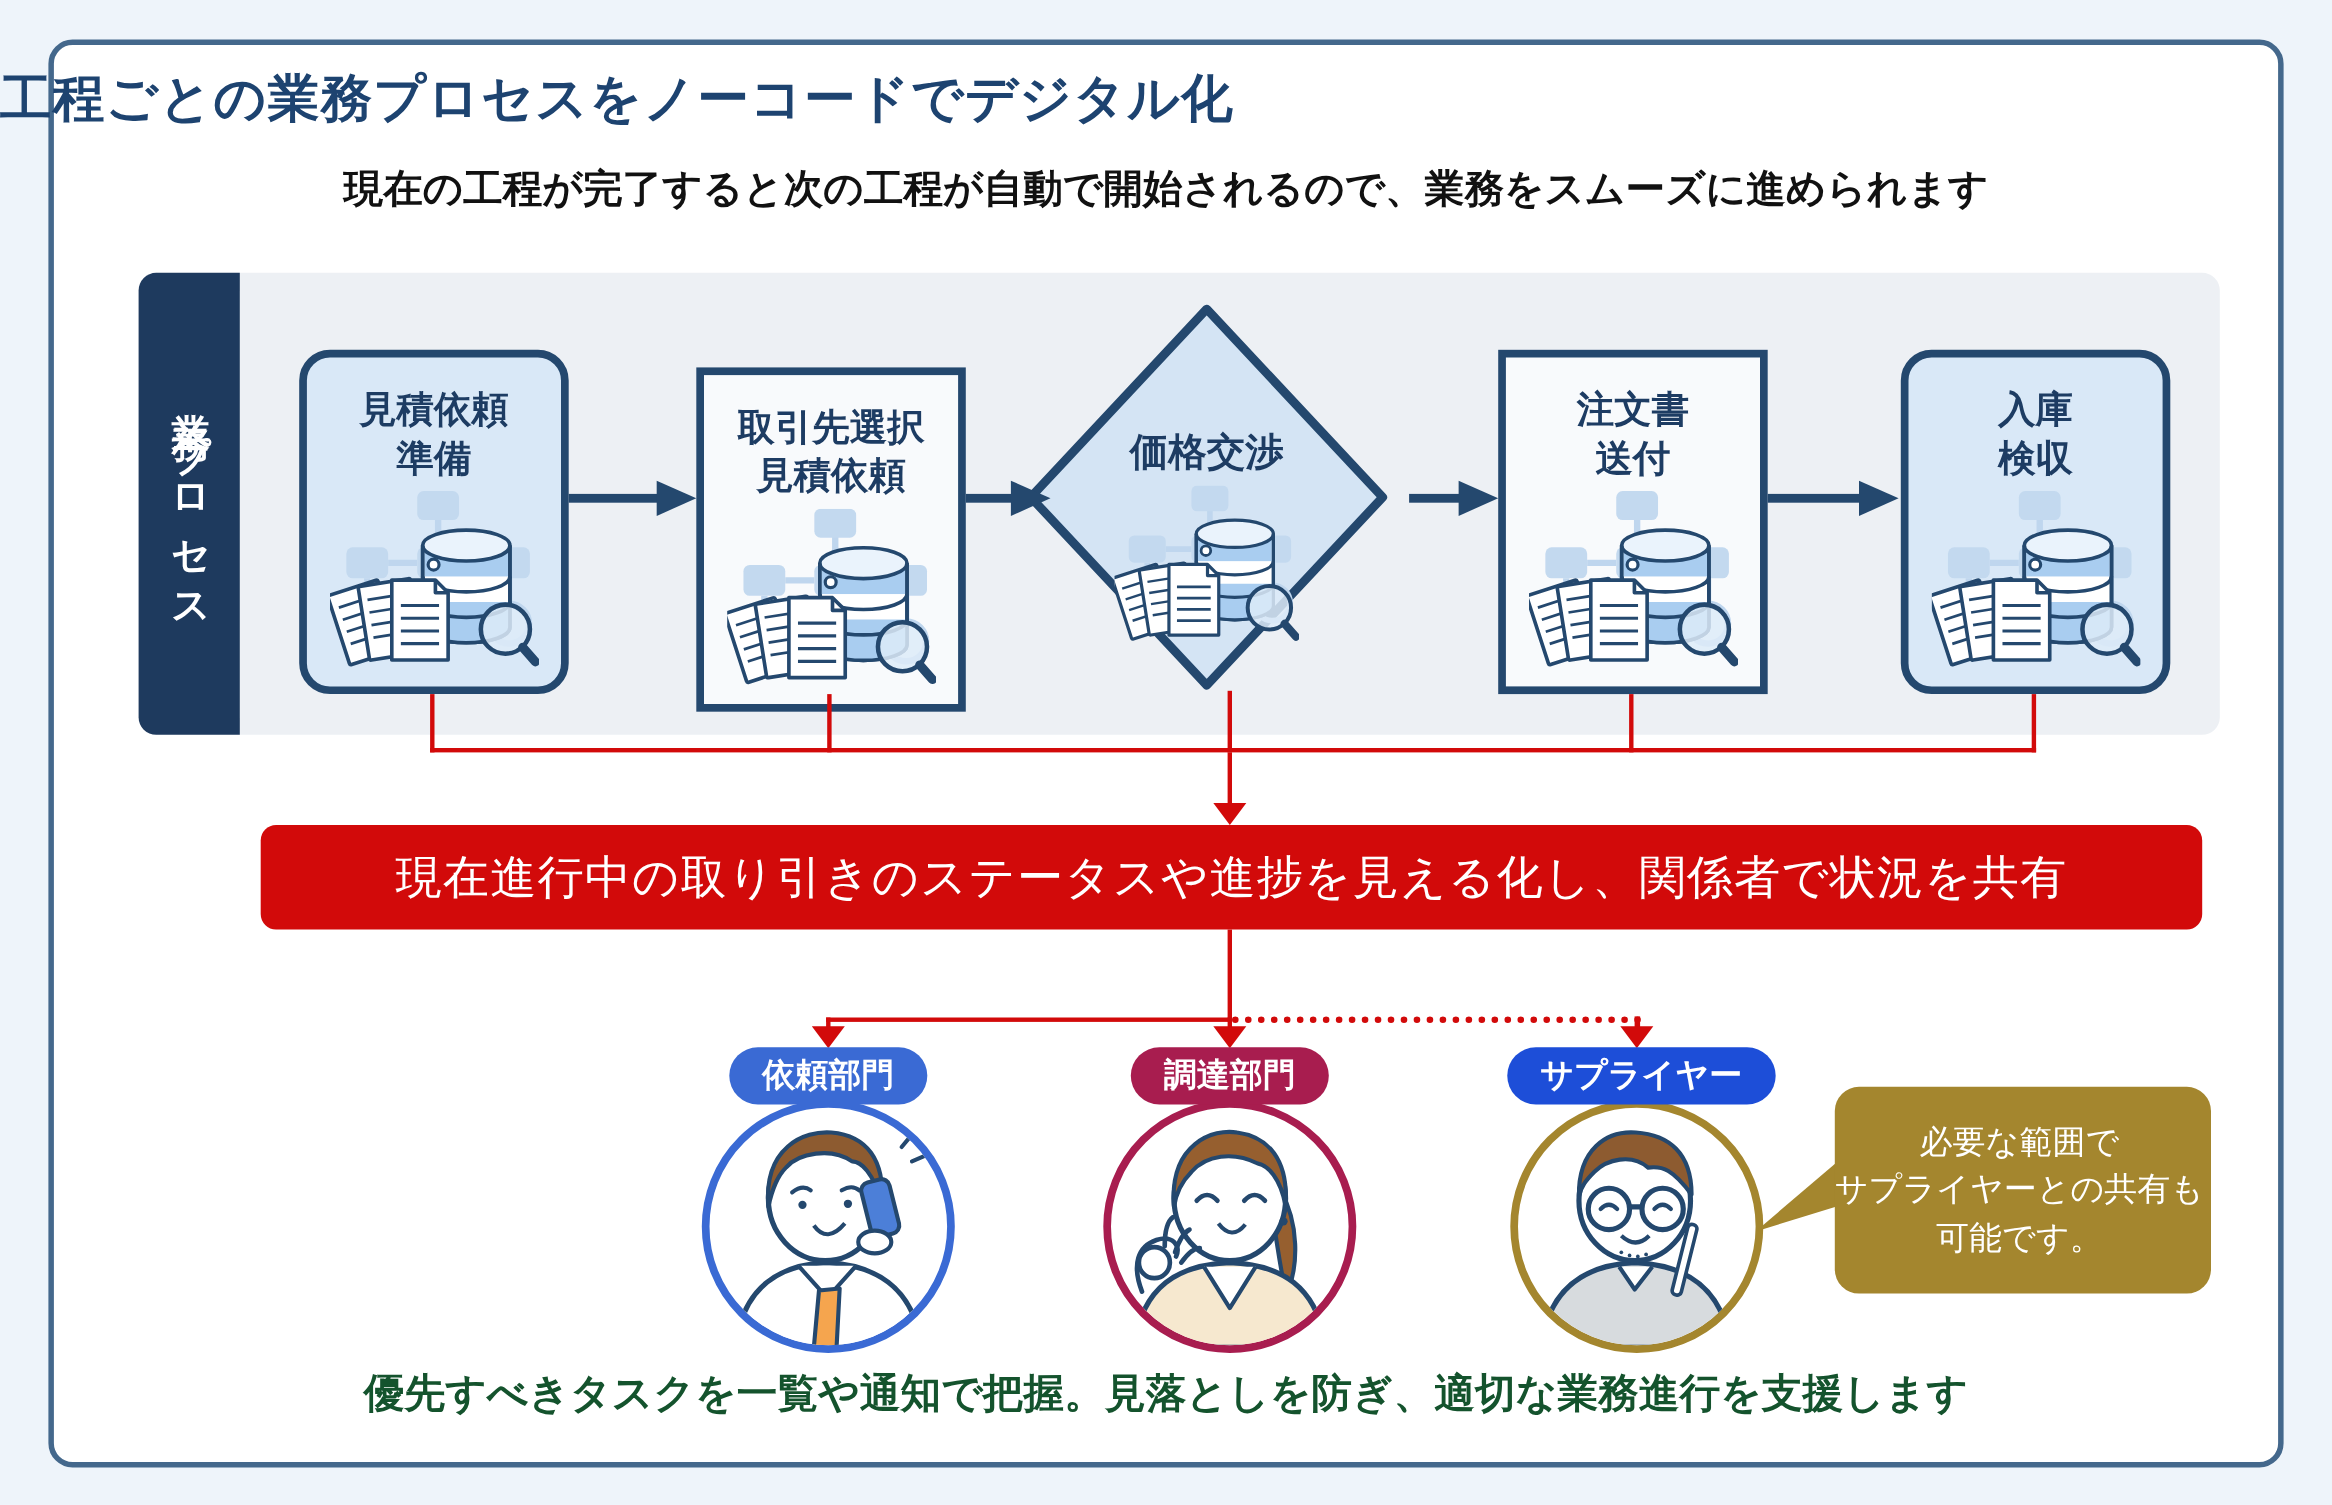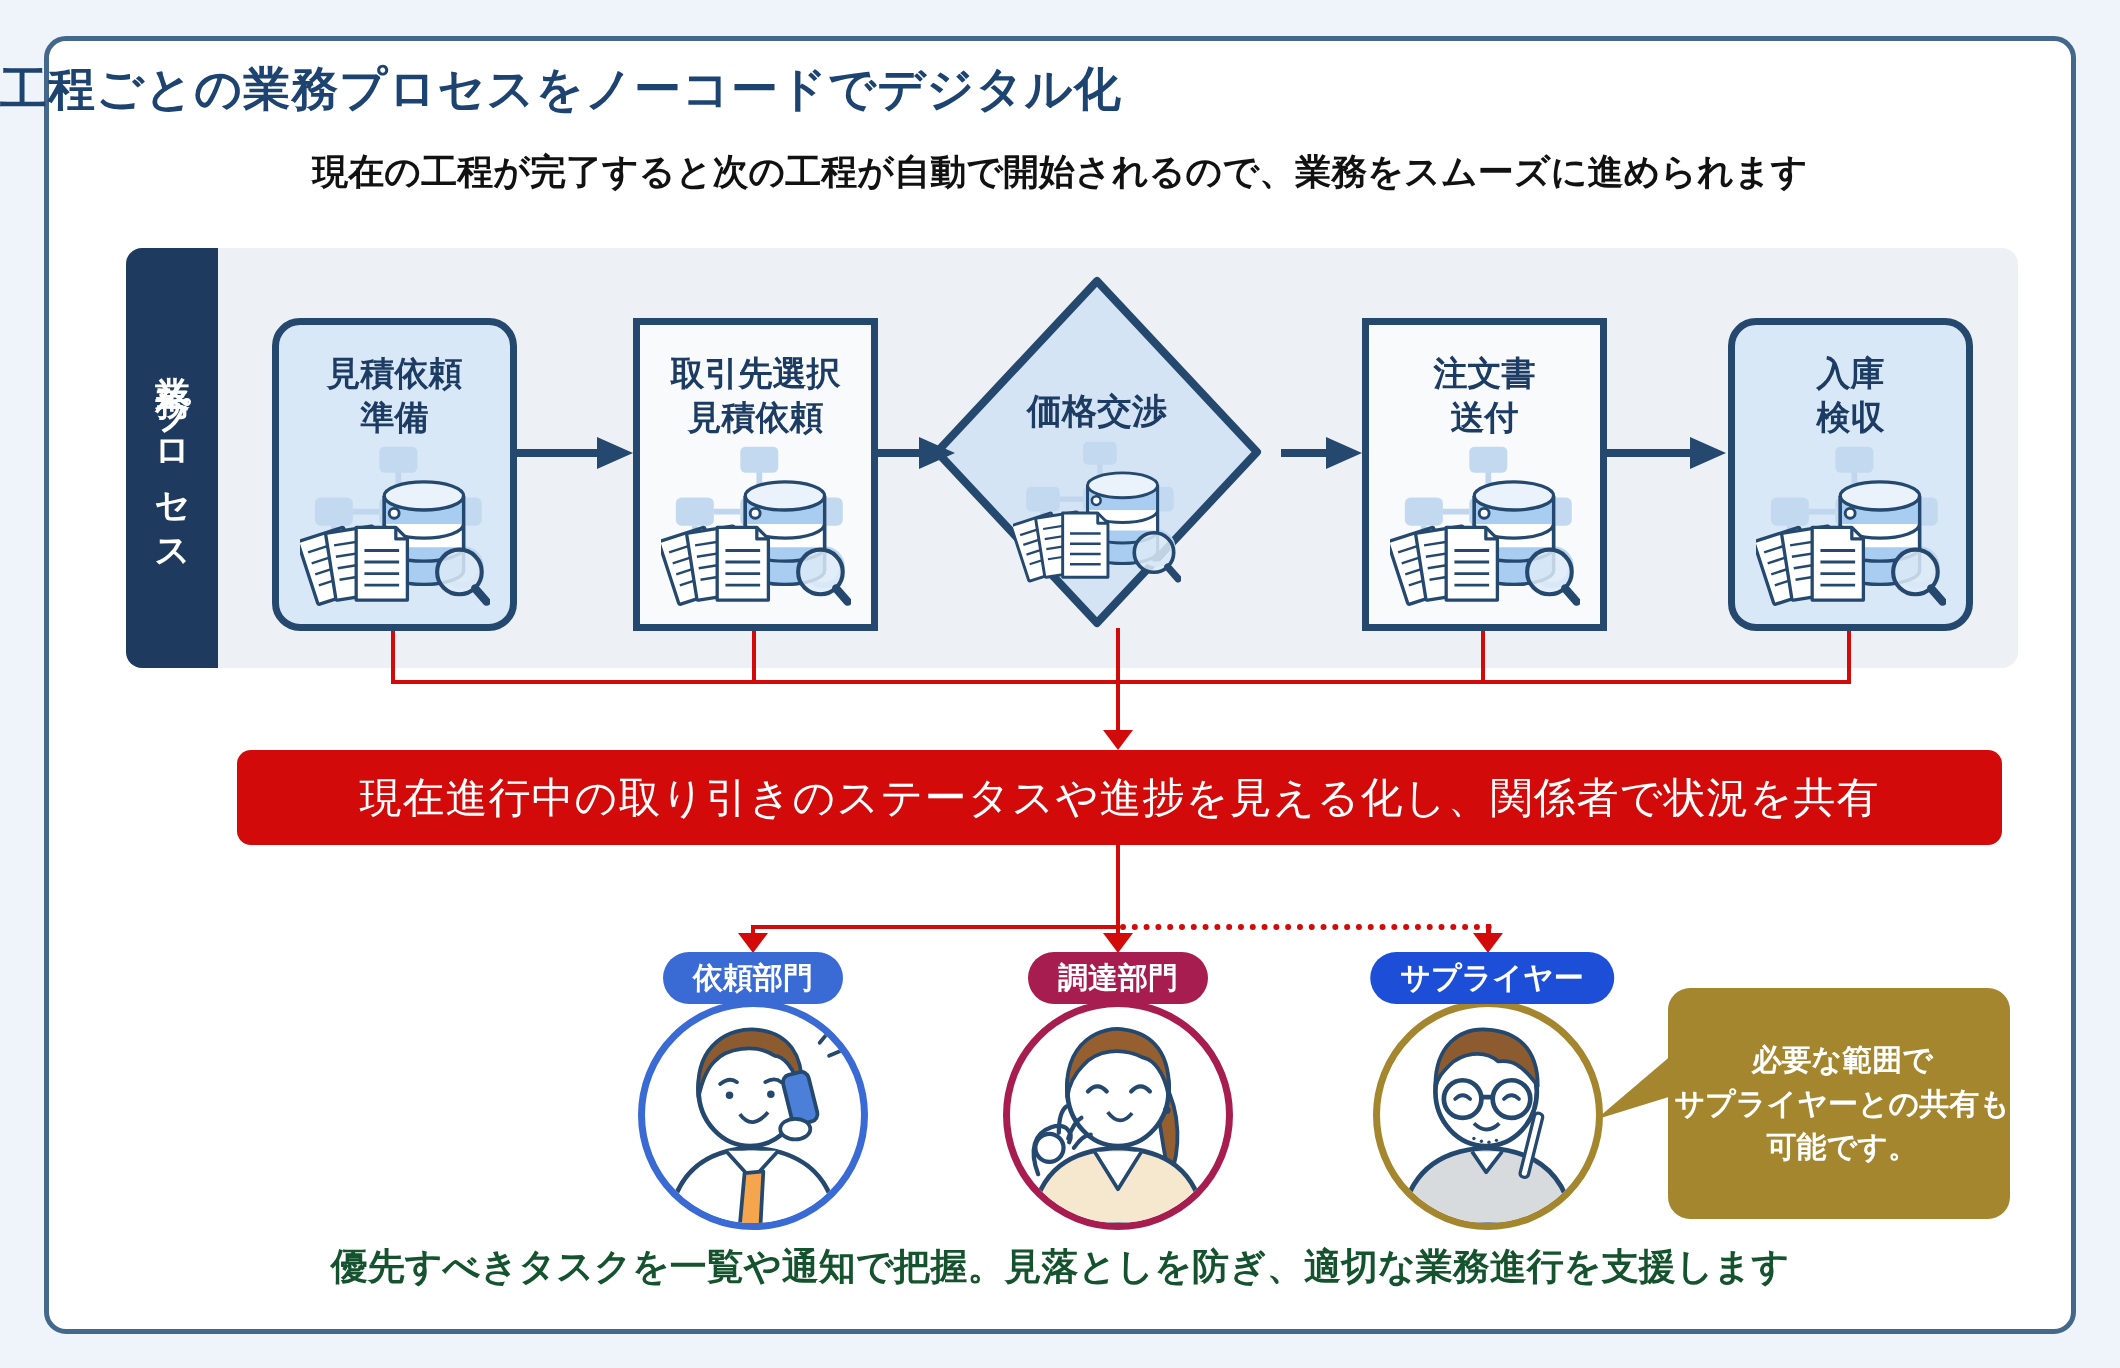--- a/index.html
+++ b/index.html
@@ -33,23 +33,23 @@
         border-left:15px solid transparent;border-right:15px solid transparent;border-top:20px solid #d20a0a;}
   .red-dotted-h{position:absolute;height:0;border-top:6px dotted #d20a0a;}
   .red-dashed-v{position:absolute;width:0;border-left:5px dashed #d20a0a;}
   .banner{position:absolute;left:237px;top:750px;width:1765px;height:95px;background:#d20a0a;border-radius:14px;
         color:#ffffff;font-size:42px;font-weight:normal;text-align:center;line-height:95px;letter-spacing:1px;}
   .pill{position:absolute;top:952px;height:52px;border-radius:27px;color:#ffffff;
         font-size:30px;font-weight:bold;text-align:center;line-height:52px;padding:0 30px;transform:translateX(-50%);z-index:5;}
   .avatar{position:absolute;top:1000px;width:230px;height:230px;border-radius:50%;background:#ffffff;
         box-sizing:border-box;border:7px solid #000;overflow:hidden;transform:translateX(-50%);z-index:4;}
   .avatar svg{position:absolute;left:0;top:0;}
-  .callout{position:absolute;left:1668px;top:988px;width:342px;height:231px;background:#a4862e;border-radius:22px;
-        color:#ffffff;display:flex;align-items:center;justify-content:flex-end;text-align:center;
-        font-size:30px;font-weight:bold;line-height:1.45;z-index:6;}
+  .callout{position:absolute;left:1668px;top:988px;width:342px;height:188px;background:#a4862e;border-radius:22px;
+        color:#ffffff;display:flex;align-items:center;justify-content:flex-start;text-align:center;
+        font-size:30px;font-weight:normal;line-height:1.45;z-index:6;}
   .callout-tail{position:absolute;left:1596px;top:1048px;width:84px;height:76px;background:#a4862e;
         clip-path:polygon(100% 0%, 0% 94%, 100% 60%);z-index:6;}
   .footer-caption{position:absolute;left:0;top:1242px;width:100%;text-align:center;
         font-size:37px;font-weight:bold;color:#14532d;}
   .hidden-defs{position:absolute;width:0;height:0;overflow:hidden;}
 </style>
 </head>
 <body>
 
 <svg class="hidden-defs" aria-hidden="true">
@@ -138,21 +138,21 @@
   <div class="box rounded" style="left:272px;">
     <div class="step-label">
       <div>見積依頼</div>
         <div>準備</div>
     </div>
     <svg class="step-icon" width="190" height="166" viewBox="0 0 230 200">
         <use href="#icon-docs-db"></use>
       </svg>
   </div>
 
-  <div class="box square" style="left:633px;">
+  <div class="box square" style="left:633px;margin-top:16px;">
     <div class="step-label">
       <div>取引先選択</div>
         <div>見積依頼</div>
     </div>
     <svg class="step-icon" width="190" height="166" viewBox="0 0 230 200">
         <use href="#icon-docs-db"></use>
       </svg>
   </div>
 
   <div class="diamond-wrap">

